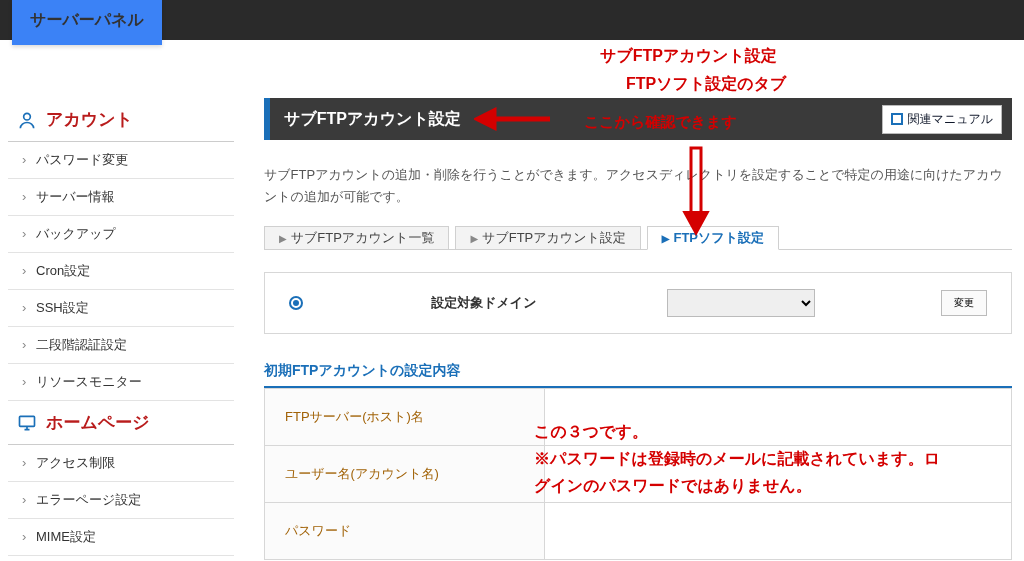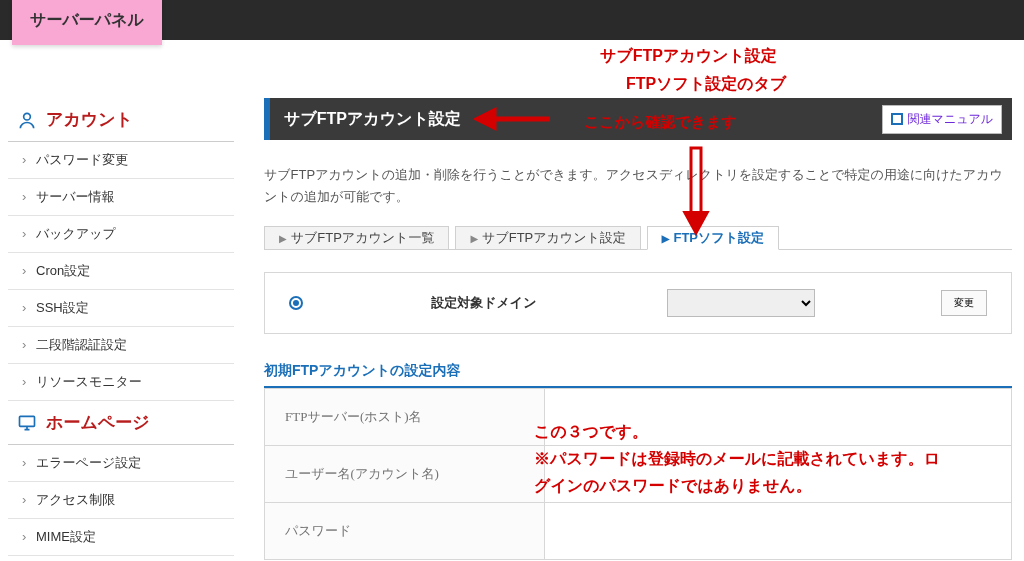--- a/index.html
+++ b/index.html
@@ -12,21 +12,21 @@
   }
   .topbar {
     background: #2a2a2a;
     height: 40px;
     width: 100%;
     position: relative;
   }
   .logo-box {
     position: absolute;
     left: 12px; top: 0;
-    background: #f9a8d4;
+    background: #3b82f6;
     padding: 10px 18px 14px 18px;
     font-weight: bold;
     font-size: 16px;
     color: #333;
     box-shadow: 0 2px 4px rgba(0,0,0,0.15);
   }
   .content {
     display: flex;
     margin-top: 58px;
   }
@@ -79,21 +79,21 @@
     justify-content: space-between;
     padding: 0 10px 0 14px;
   }
   .page-header .title {
     color: #fff;
     font-weight: bold;
     font-size: 16px;
   }
   .manual-btn {
     background: #fff;
-    color: #6d28d9;
+    color: #0f172a;
     font-size: 12px;
     padding: 5px 8px;
     border: 1px solid #bbb;
     display: inline-flex;
     align-items: center;
     cursor: pointer;
   }
   .manual-btn .book {
     width: 12px; height: 12px;
     display: inline-block;
@@ -176,22 +176,21 @@
   }
   .info-table {
     width: 100%;
     border-collapse: collapse;
     margin-top: 0;
   }
   .info-table td {
     border: 1px solid #d7d7d7;
     padding: 19px 20px;
     font-size: 13px;
-    color: #737373;
-    font-family: Liberation Serif, serif;
+    color: #a16207;
   }
   .info-table td.label {
     width: 280px;
     background: #fbfbfb;
   }
   
   .anno {
     position: absolute;
     color: #d40000;
     font-weight: bold;
@@ -239,22 +238,22 @@
     <div class="side-head">
       <span class="icon">
         <svg width="20" height="20" viewBox="0 0 24 24">
             <rect x="3" y="4" width="18" height="12" rx="1" fill="none" stroke="#1a6fb8" stroke-width="2"></rect>
             <path d="M9 20h6M12 16v4" fill="none" stroke="#1a6fb8" stroke-width="2"></path>
           </svg>
       </span>
       <span>ホームページ</span>
     </div>
     <ul class="side-list">
+      <li>アクセス制限</li>
       <li>エラーページ設定</li>
-      <li>アクセス制限</li>
       <li>MIME設定</li>
       <li>.htaccess編集</li>
     </ul>
   </div>
 
   <div class="main">
 
     <div class="page-header">
       <span class="title">サブFTPアカウント設定</span>
       <span style="position:absolute; left:240px; top:9px;" class="arrow-left">

